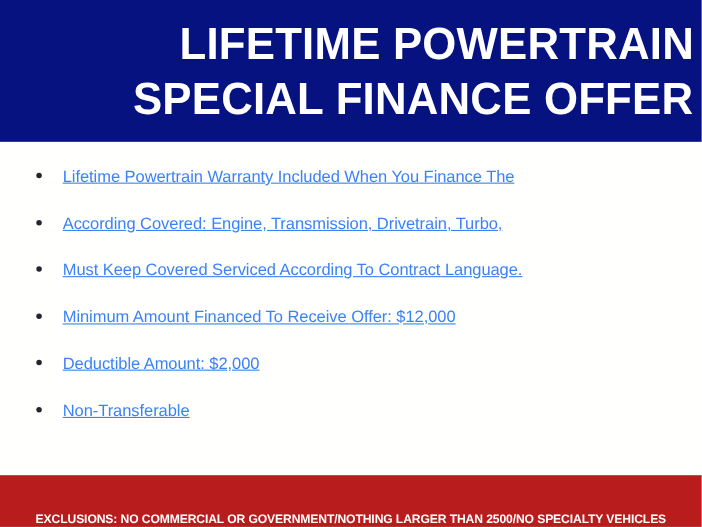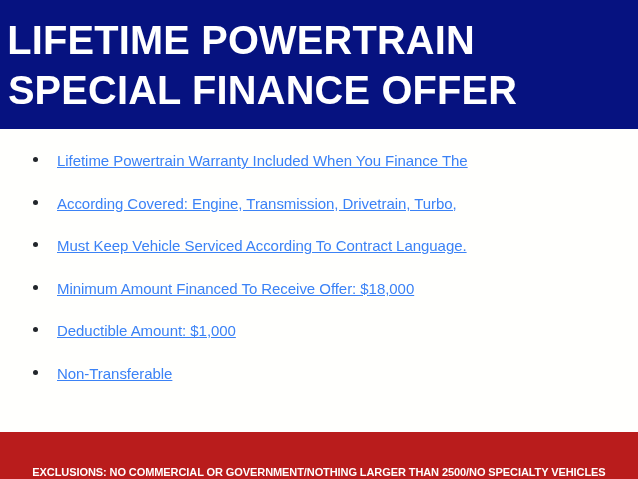--- a/index.html
+++ b/index.html
@@ -27,21 +27,21 @@
   
   .header-band {
     position: absolute;
     top: 0;
     left: 0;
     width: 638px;
     height: 129px;
     background: #061280;
     display: flex;
     flex-direction: column;
-    align-items: flex-start;
+    align-items: flex-end;
     justify-content: center;
     overflow: hidden;
   }
   .header-line {
     color: #ffffff;
     font-family: "Liberation Sans Narrow", "Liberation Sans", sans-serif;
     font-weight: bold;
     font-size: 41px;
     line-height: 50px;
     letter-spacing: 0.2px;
@@ -141,31 +141,31 @@
         <span class="bullet-text">Lifetime Powertrain Warranty Included When You Finance The</span>
       </li>
 
       <li class="bullet-item wrap-2">
         <span class="bullet-dot"></span>
         <span class="bullet-text">According Covered: Engine, Transmission, Drivetrain, Turbo,</span>
       </li>
 
       <li class="bullet-item">
         <span class="bullet-dot"></span>
-        <span class="bullet-text">Must Keep Vehicle Serviced According To Contract Language.</span>
+        <span class="bullet-text">Must Keep Covered Serviced According To Contract Language.</span>
       </li>
 
       <li class="bullet-item">
         <span class="bullet-dot"></span>
-        <span class="bullet-text">Minimum Amount Financed To Receive Offer: $18,000</span>
+        <span class="bullet-text">Minimum Amount Financed To Receive Offer: $12,000</span>
       </li>
 
       <li class="bullet-item">
         <span class="bullet-dot"></span>
-        <span class="bullet-text">Deductible Amount: $1,000</span>
+        <span class="bullet-text">Deductible Amount: $2,000</span>
       </li>
 
       <li class="bullet-item">
         <span class="bullet-dot"></span>
         <span class="bullet-text">Non-Transferable</span>
       </li>
 
     </ul>
   </div>
 

